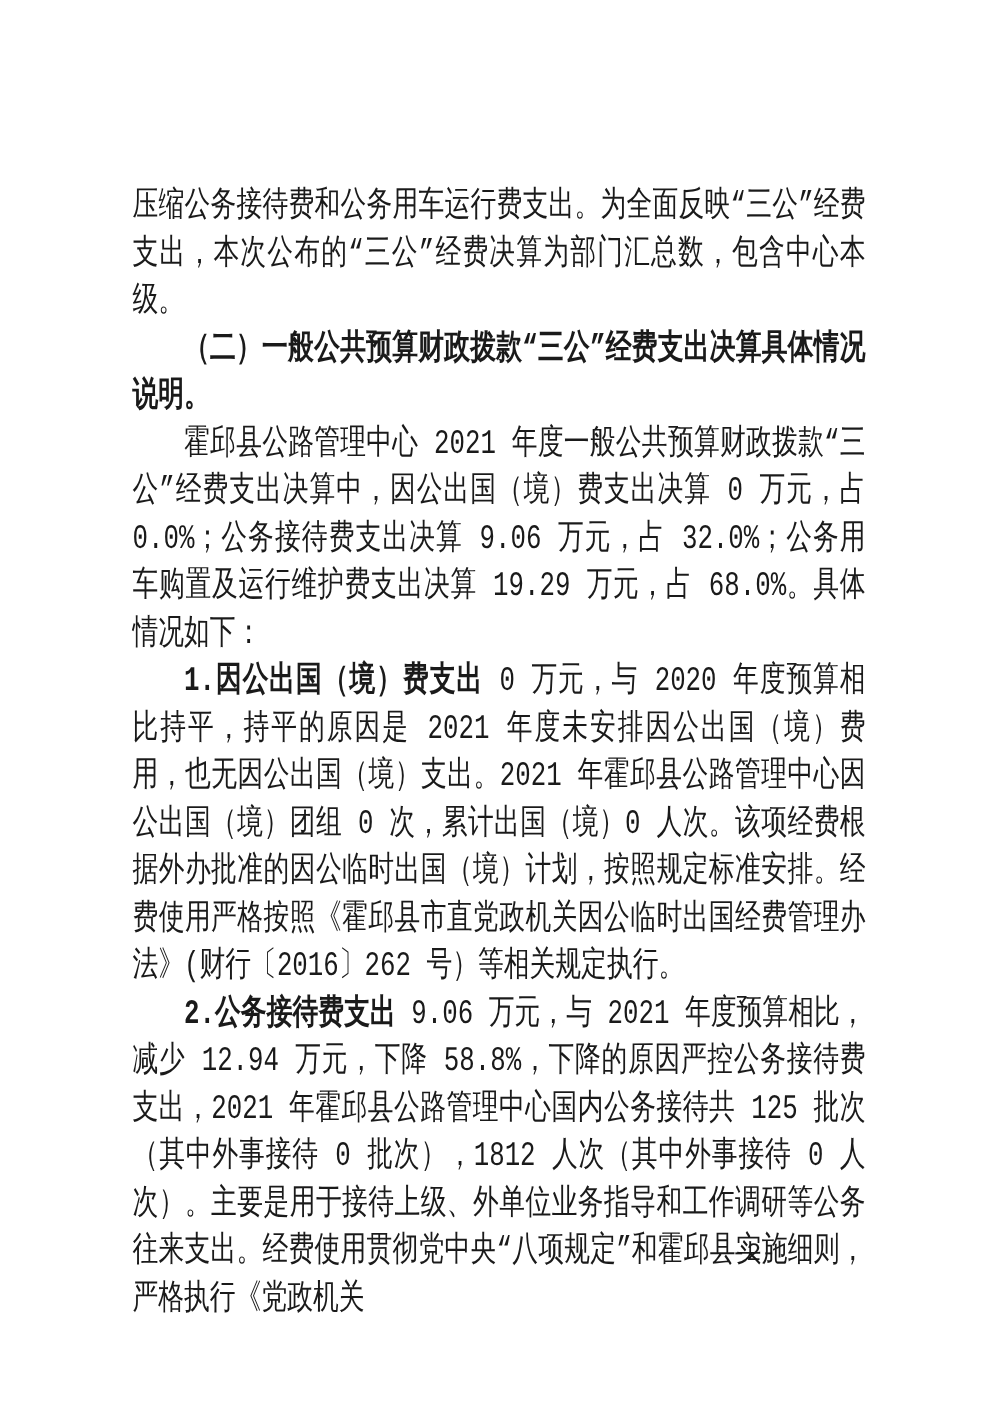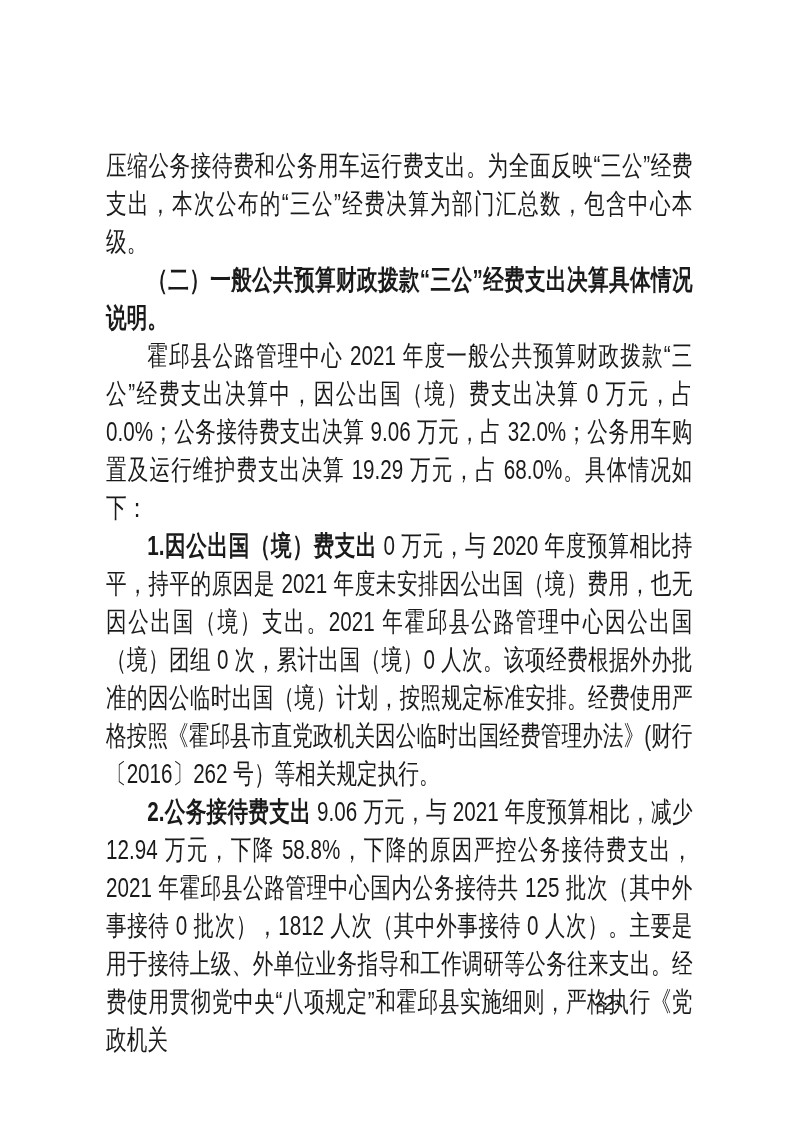--- a/index.html
+++ b/index.html
@@ -3,21 +3,21 @@
 <meta charset="utf-8">
 <style>
   * { margin: 0; padding: 0; box-sizing: border-box; }
   html, body { background: #ffffff; }
   .page {
     position: relative;
     width: 722px;
     height: 1122px;
     background: #ffffff;
     overflow: hidden;
-    font-family: Liberation Sans, sans-serif;
+    font-family: Liberation Mono, monospace;
     color: #1a1a1a;
   }
   .content {
     position: absolute;
     left: 106px;
     top: 147px;
     width: 782px;
     transform: scaleX(0.75);
     transform-origin: 0 0;
     font-size: 27.5px;

